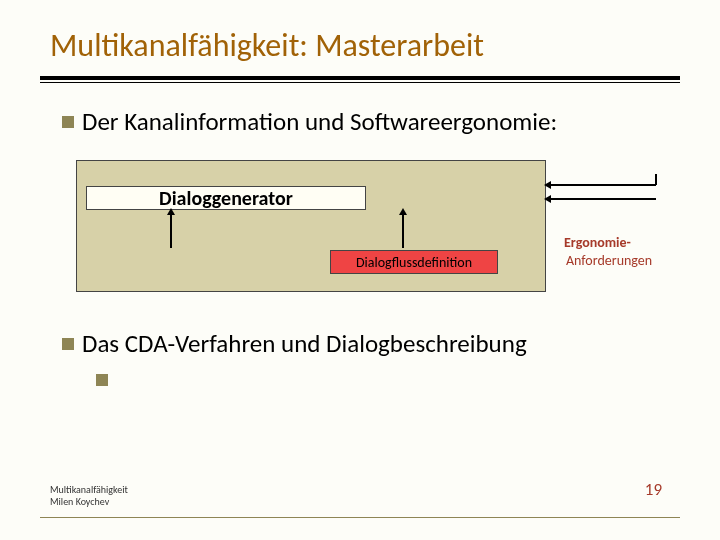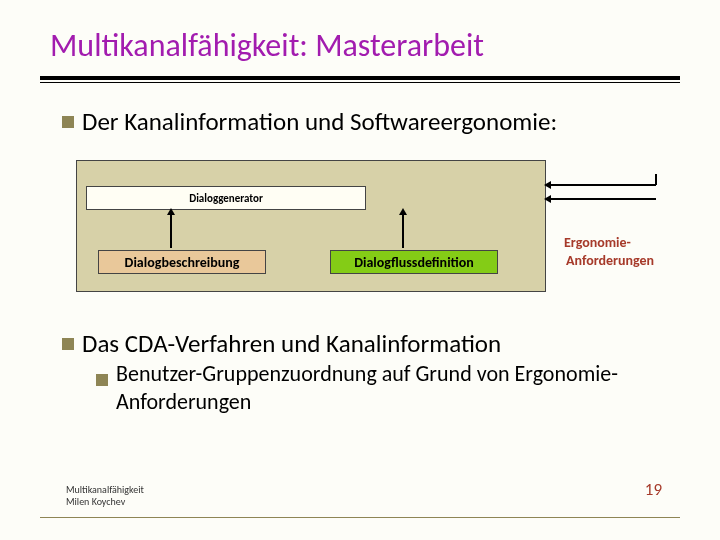--- a/index.html
+++ b/index.html
@@ -1,92 +1,90 @@
 <!DOCTYPE html>
 <html><head>
 <meta charset="utf-8">
 <style>
 html,body{margin:0;padding:0}
 body{width:720px;height:540px;background:#fdfdf8;font-family:Calibri,Arial,sans-serif;color:#000;position:relative;overflow:hidden}
 .slide{position:absolute;inset:0}
 
-.title{position:absolute;left:50px;top:26px;font-size:32px;color:#a21caf}
+.title{position:absolute;left:50px;top:26px;font-size:32px;color:#a16207}
 .title-rule{position:absolute;left:40px;top:76px;width:640px;height:4px;background:#000}
 .title-rule:after{content:"";position:absolute;left:0;top:6px;width:640px;height:1px;background:#000}
 
 .bullet{position:absolute;width:12px;height:12px;background:#8e8555}
 .b1{left:62px;top:116px}
 .b2{left:62px;top:338px}
 .b3{left:96px;top:374px}
 
 .txt1{position:absolute;left:82px;top:106px;font-size:25px}
 .txt2{position:absolute;left:82px;top:328px;font-size:25px}
 .txt3{position:absolute;left:116px;top:360px;font-size:22px;width:560px;line-height:1.25}
 
 
 .diag-outer{position:absolute;left:76px;top:160px;width:468px;height:130px;background:#d7d1a8;border:1.5px solid #444}
-.box-gen{position:absolute;left:86px;top:186px;width:278px;height:22px;background:#fffef4;border:1.5px solid #444;font-size:11px;font-weight:600;display:flex;align-items:center;justify-content:center}
+.box-gen{position:absolute;left:86px;top:186px;width:278px;height:22px;background:#fffef4;border:1.5px solid #444;font-size:20px;font-weight:600;display:flex;align-items:center;justify-content:center}
 .box-desc{position:absolute;left:98px;top:250px;width:166px;height:22px;background:#e9c89a;border:1.5px solid #444;font-size:14px;font-weight:600;display:flex;align-items:center;justify-content:center}
-.box-flow{position:absolute;left:330px;top:250px;width:166px;height:22px;background:#84cc16;border:1.5px solid #444;font-size:14px;font-weight:700;display:flex;align-items:center;justify-content:center}
+.box-flow{position:absolute;left:330px;top:250px;width:166px;height:22px;background:#ef4444;border:1.5px solid #444;font-size:14px;font-weight:400;display:flex;align-items:center;justify-content:center}
 .lbl-kanal{position:absolute;left:558px;top:156px;font-size:14px;font-weight:600}
 .lbl-erg{position:absolute;left:564px;top:234px;font-size:14px;font-weight:600;color:#a63a2a}
-.lbl-erg2{position:absolute;left:566px;top:252px;font-size:14px;font-weight:700;color:#a63a2a}
+.lbl-erg2{position:absolute;left:566px;top:252px;font-size:14px;font-weight:400;color:#a63a2a}
 
 .arr{position:absolute;background:#000}
 .arr.v{width:1.5px}
 .arr.h{height:1.5px}
 .tri{position:absolute;width:0;height:0}
 .tri.up{border-left:4px solid transparent;border-right:4px solid transparent;border-bottom:7px solid #000}
 .tri.left{border-top:4px solid transparent;border-bottom:4px solid transparent;border-right:7px solid #000}
 
 .a1v{left:170px;top:212px;height:36px}
 .a1t{left:166.5px;top:208px}
 .a2v{left:402px;top:212px;height:36px}
 .a2t{left:398.5px;top:208px}
 .ah1{left:548px;top:184px;width:108px}
 .ah1v{left:655px;top:174px;height:11px}
 .at1{left:544px;top:180.5px}
 .ah2{left:548px;top:198px;width:108px}
 .at2{left:544px;top:194.5px}
 
-.footer{position:absolute;left:66px;bottom:32px;font-size:10px;line-height:1.2;color:#333}
+.footer{position:absolute;left:50px;bottom:32px;font-size:10px;line-height:1.2;color:#333}
 .pagenum{position:absolute;right:58px;bottom:40px;font-size:17px;color:#a63a2a}
 .foot-rule{position:absolute;left:40px;bottom:22px;width:640px;height:1px;background:#8e8555}
 </style>
 </head>
 <body>
 
 <div class="slide">
   <div class="title">Multikanalfähigkeit: Masterarbeit</div>
   <div class="title-rule"></div>
 
   <div class="bullet b1"></div>
   <div class="txt1">Der Kanalinformation und Softwareergonomie:</div>
 
   <div class="diag-outer"></div>
   <div class="box-gen">Dialoggenerator</div>
-  <div class="box-desc">Dialogbeschreibung</div>
   <div class="box-flow">Dialogflussdefinition</div>
   <div class="lbl-erg">Ergonomie-</div>
   <div class="lbl-erg2">Anforderungen</div>
 
   <div class="arr v a1v"></div>
   <div class="tri up a1t"></div>
   <div class="arr v a2v"></div>
   <div class="tri up a2t"></div>
   <div class="arr h ah1"></div>
   <div class="arr v ah1v"></div>
   <div class="tri left at1"></div>
   <div class="arr h ah2"></div>
   <div class="tri left at2"></div>
 
   <div class="bullet b2"></div>
-  <div class="txt2">Das CDA-Verfahren und Kanalinformation</div>
+  <div class="txt2">Das CDA-Verfahren und Dialogbeschreibung</div>
   <div class="bullet b3"></div>
-  <div class="txt3">Benutzer-Gruppenzuordnung auf Grund von Ergonomie-Anforderungen</div>
 
   <div class="footer">
     <div>Multikanalfähigkeit</div>
     <div>Milen Koychev</div>
   </div>
   <div class="pagenum">19</div>
   <div class="foot-rule"></div>
 </div>
 
 </body></html>

